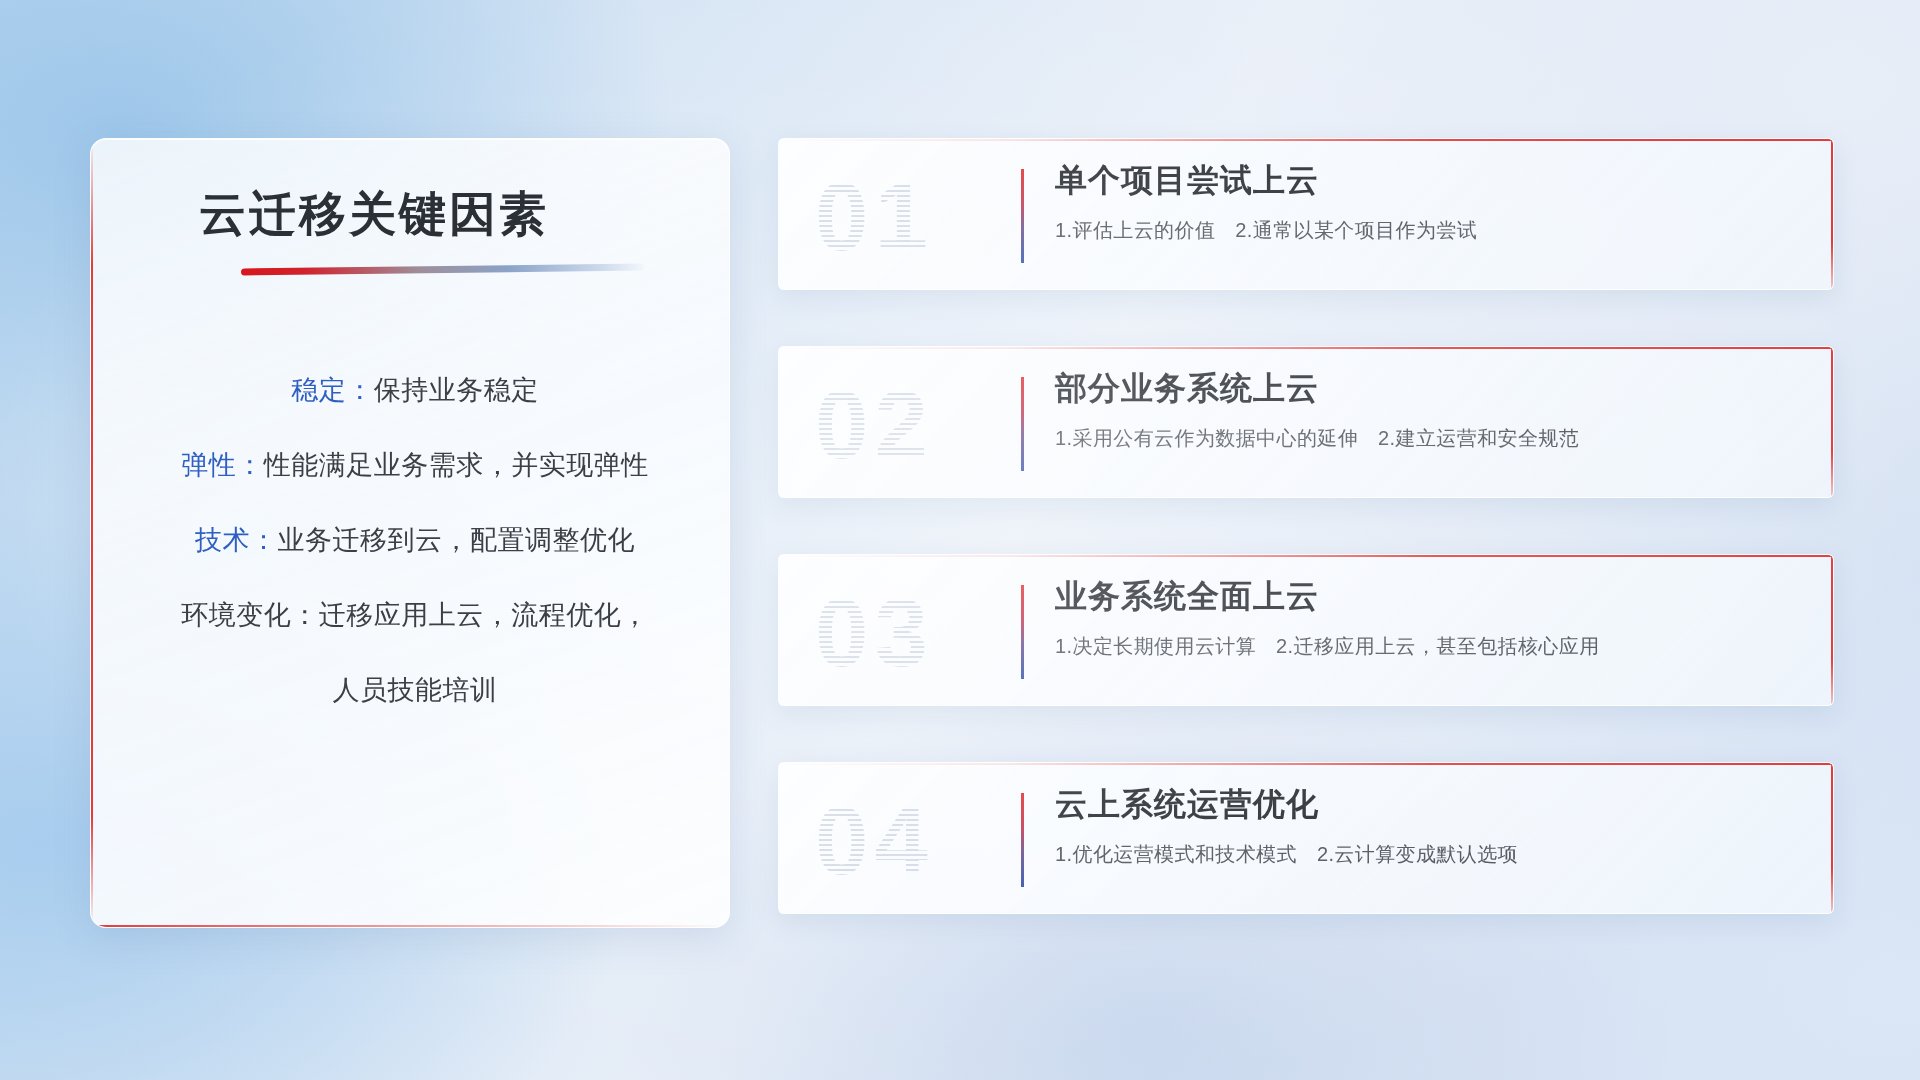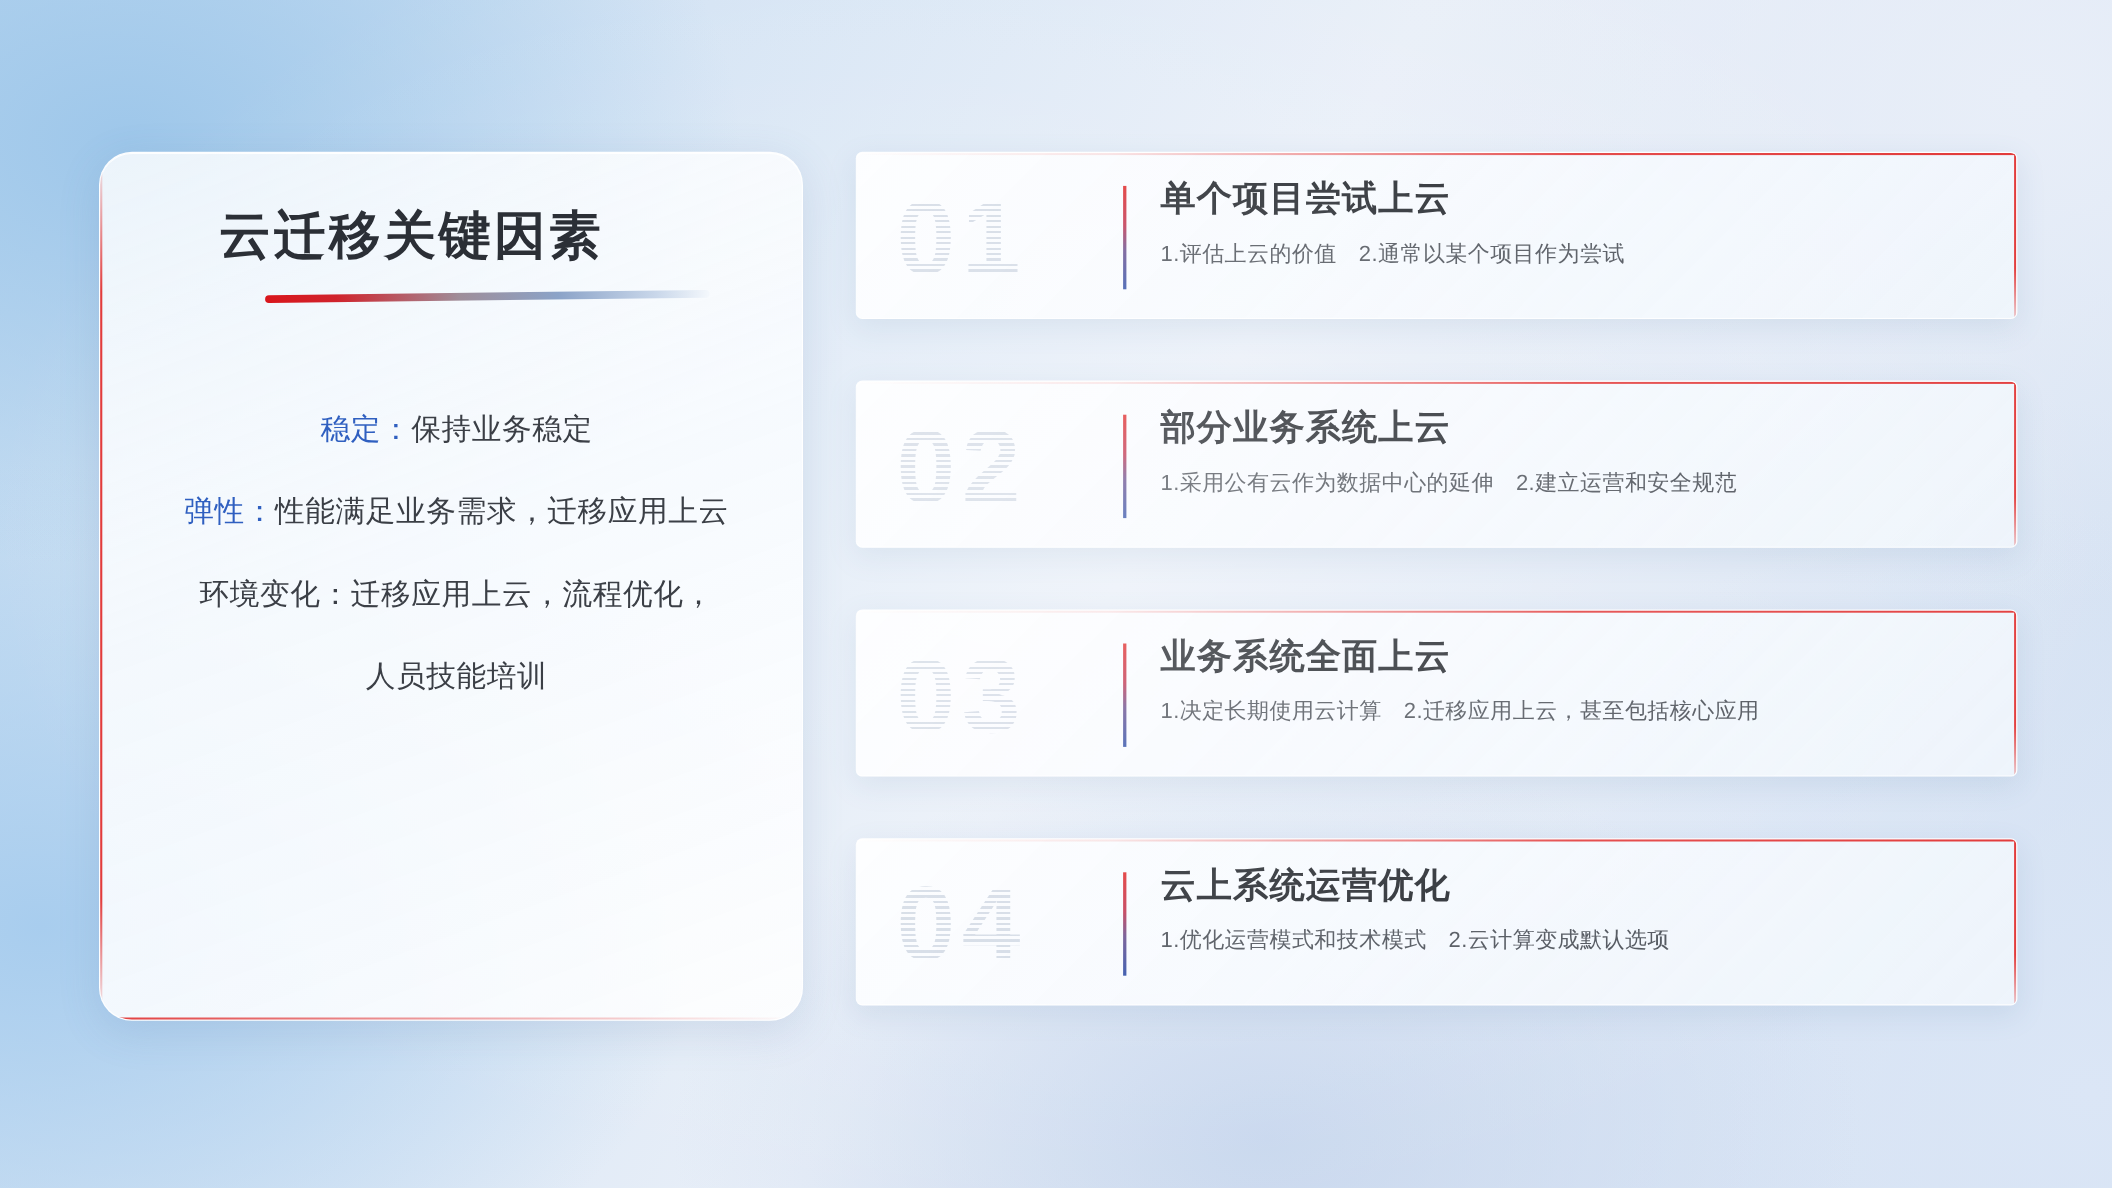--- a/index.html
+++ b/index.html
@@ -32,21 +32,21 @@
     pointer-events: none;
   }
 
   
   .left-panel {
     position: absolute;
     left: 90px;
     top: 138px;
     width: 640px;
     height: 790px;
-    border-radius: 30px;
+    border-radius: 16px;
     background: linear-gradient(160deg, rgba(255,255,255,0.80) 0%, rgba(248,251,254,0.92) 45%, rgba(255,255,255,0.86) 100%);
     border: 1px solid rgba(255,255,255,0.85);
     box-shadow: 0 10px 38px rgba(80,120,170,0.16), inset 0 1px 0 rgba(255,255,255,0.9);
     overflow: hidden;
     z-index: 3;
   }
   .left-panel::before {
     content: "";
     position: absolute;
     left: 0; top: 0; bottom: 0;
@@ -193,21 +193,22 @@
 </head>
 <body>
 
 <div class="slide">
 
   <div class="left-panel">
     <div class="panel-title">云迁移关键因素</div>
     <div class="title-rule"></div>
     <div class="factor-list">
         <div class="factor-row"><span class="factor-label">稳定：</span><span class="factor-text">保持业务稳定</span></div>
-        <div class="factor-row"><span class="factor-label">弹性：</span><span class="factor-text">性能满足业务需求，迁移应用上云</span></div>
+        <div class="factor-row"><span class="factor-label">弹性：</span><span class="factor-text">性能满足业务需求，并实现弹性</span></div>
+        <div class="factor-row"><span class="factor-label">技术：</span><span class="factor-text">业务迁移到云，配置调整优化</span></div>
         <div class="factor-row"><span class="factor-label neutral">环境变化：</span><span class="factor-text">迁移应用上云，流程优化，</span></div>
         <div class="factor-row"><span class="factor-text">人员技能培训</span></div>
       </div>
   </div>
 
   <div class="cards">
       <div class="card">
         <div class="card-number">01</div>
         <div class="card-divider"></div>
         <div class="card-body">

